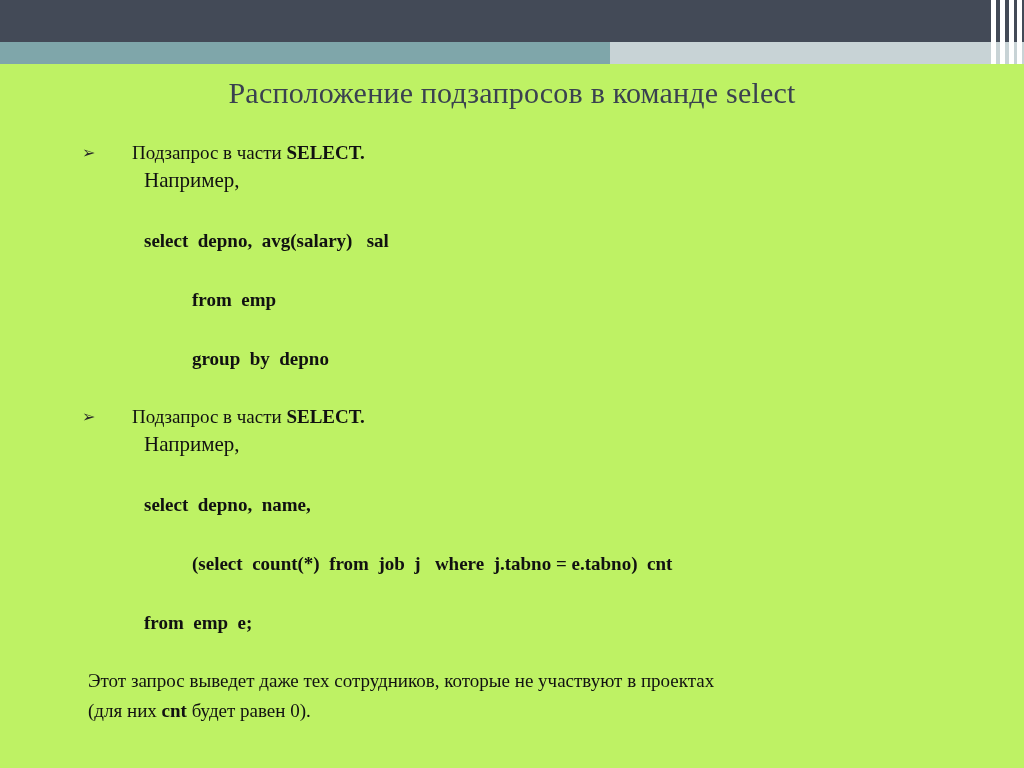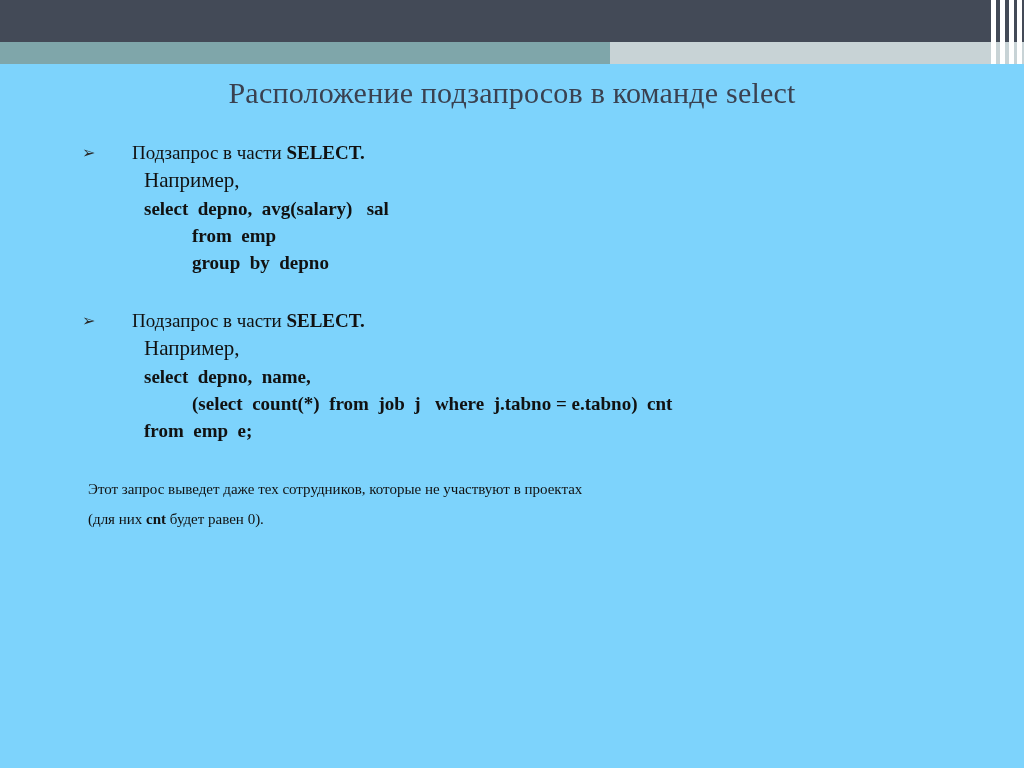--- a/index.html
+++ b/index.html
@@ -10,21 +10,21 @@
     width: 1024px;
     height: 768px;
     background: #ffffff;
     font-family: "Liberation Serif", serif;
     overflow: hidden;
   }
   .slide {
     position: relative;
     width: 1024px;
     height: 768px;
-    background: #7dd3fc;
+    background: #bef264;
     box-sizing: border-box;
   }
 
   
   .top-band {
     position: absolute;
     left: 0;
     top: 0;
     width: 1024px;
     height: 42px;
@@ -106,38 +106,39 @@
     font-weight: bold;
   }
   .code-lines {
     margin-left: 74px;
   }
   .code-line {
     font-size: 19px;
     line-height: 27px;
     color: #111111;
     white-space: pre;
+    margin-top: 32px;
   }
   .code-line.bold {
     font-weight: bold;
   }
   .ind1 { padding-left: 0px; }
   .ind2 { padding-left: 48px; }
 
   .plain-line {
     font-size: 21px;
     line-height: 29px;
     color: #111111;
   }
   .para {
     margin-top: 30px;
     margin-left: 18px;
   }
   .note-line {
-    font-size: 15px;
+    font-size: 19px;
     line-height: 30px;
     color: #111111;
   }
   .spacer-sm { height: 6px; }
 </style>
 </head>
 <body>
 
 <div class="slide">
 

